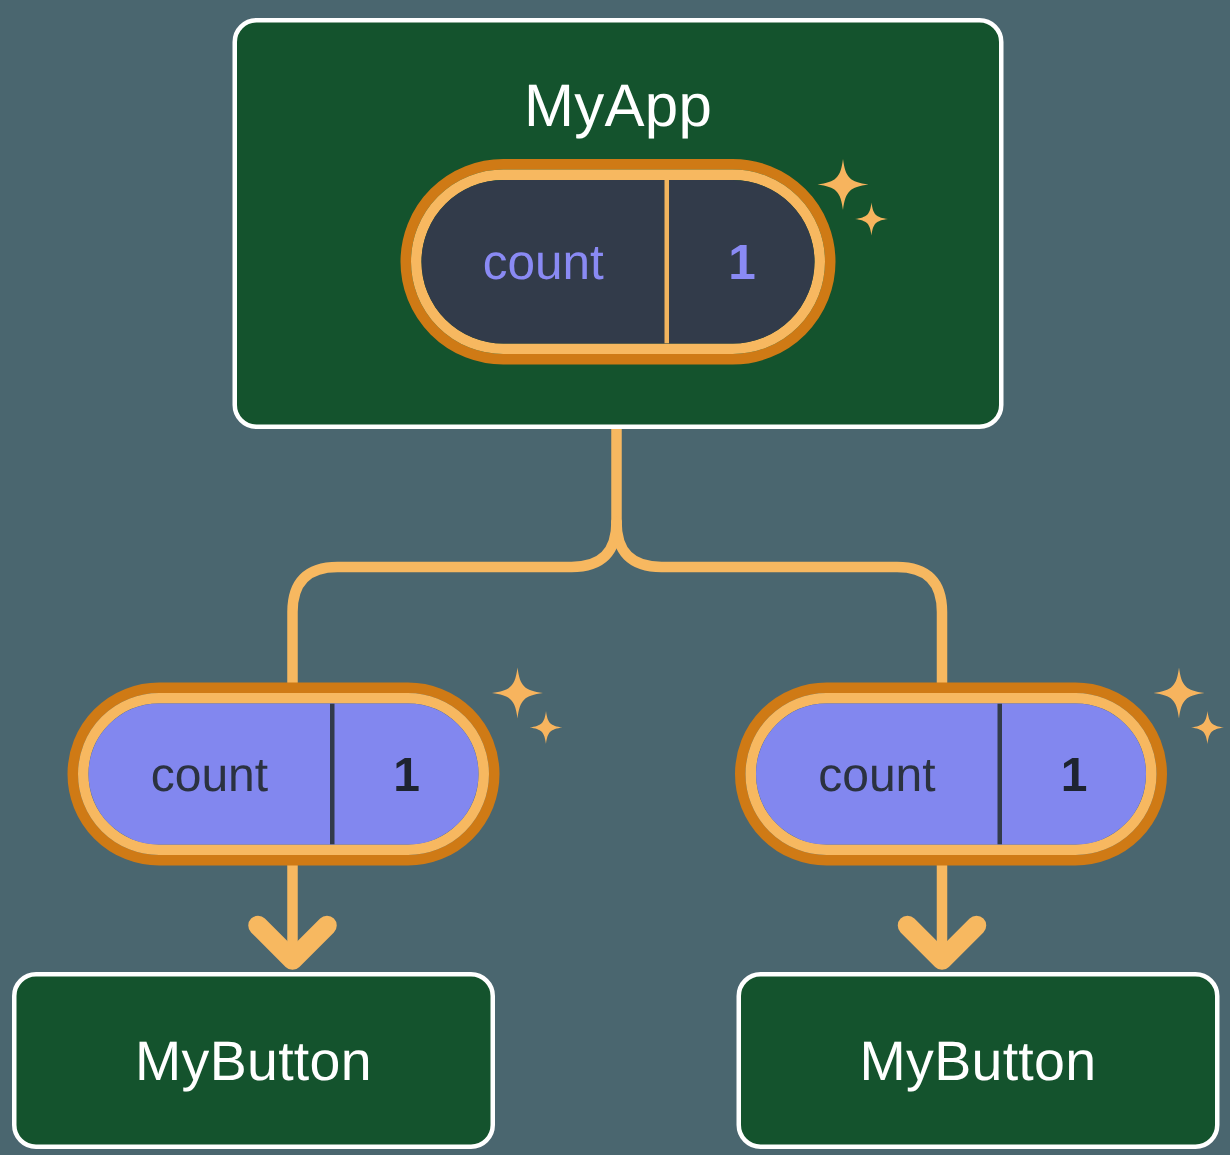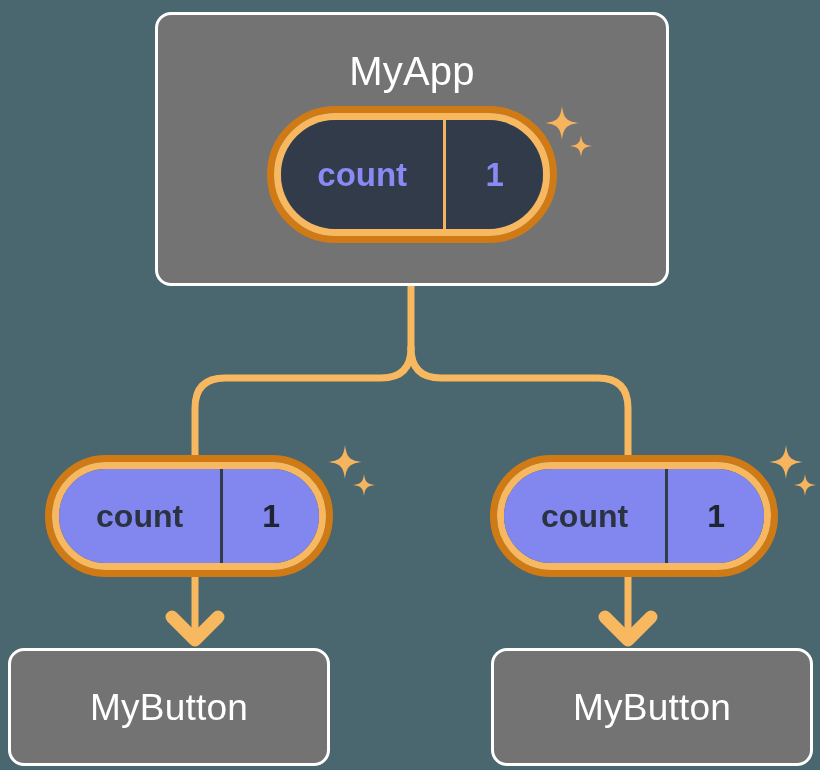--- a/index.html
+++ b/index.html
@@ -27,21 +27,21 @@
     width: 820px;
     height: 770px;
     z-index: 1;
     pointer-events: none;
   }
 
   
   .node-card {
     position: absolute;
     box-sizing: border-box;
-    background: #737373;
+    background: #14532d;
     border: 3px solid #ffffff;
     border-radius: 14px;
     z-index: 2;
   }
   #app-card {
     left: 155px;
     top: 12px;
     width: 514px;
     height: 274px;
     border-radius: 16px;
@@ -117,21 +117,20 @@
     border-radius: 999px;
     overflow: hidden;
     display: flex;
     align-items: stretch;
   }
   .pill .cell {
     display: flex;
     align-items: center;
     justify-content: center;
     line-height: 1;
-    font-weight: bold;
   }
   .pill .cell-key { flex: 0 0 62%; }
   .pill .cell-val { flex: 1 1 auto; }
   .pill .divider {
     flex: 0 0 3px;
     align-self: stretch;
   }
 
   
   #pill-app {

